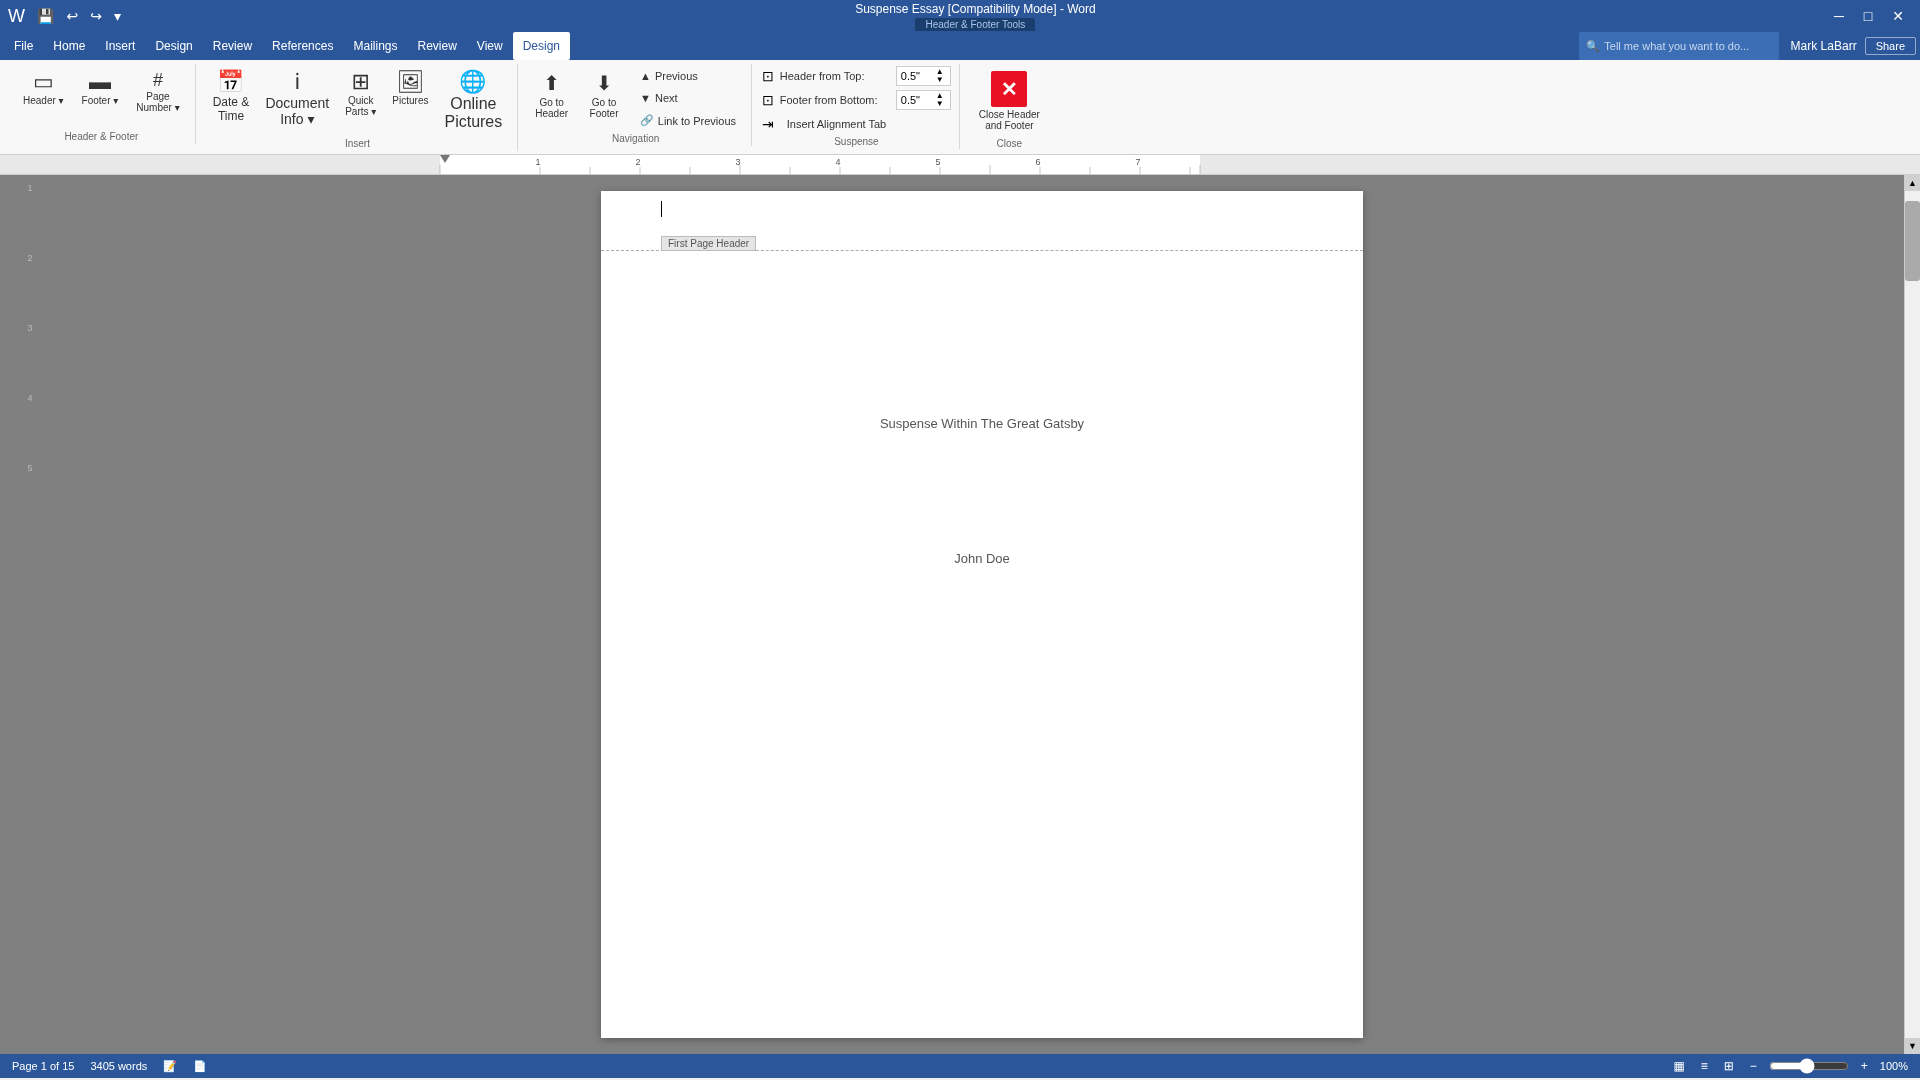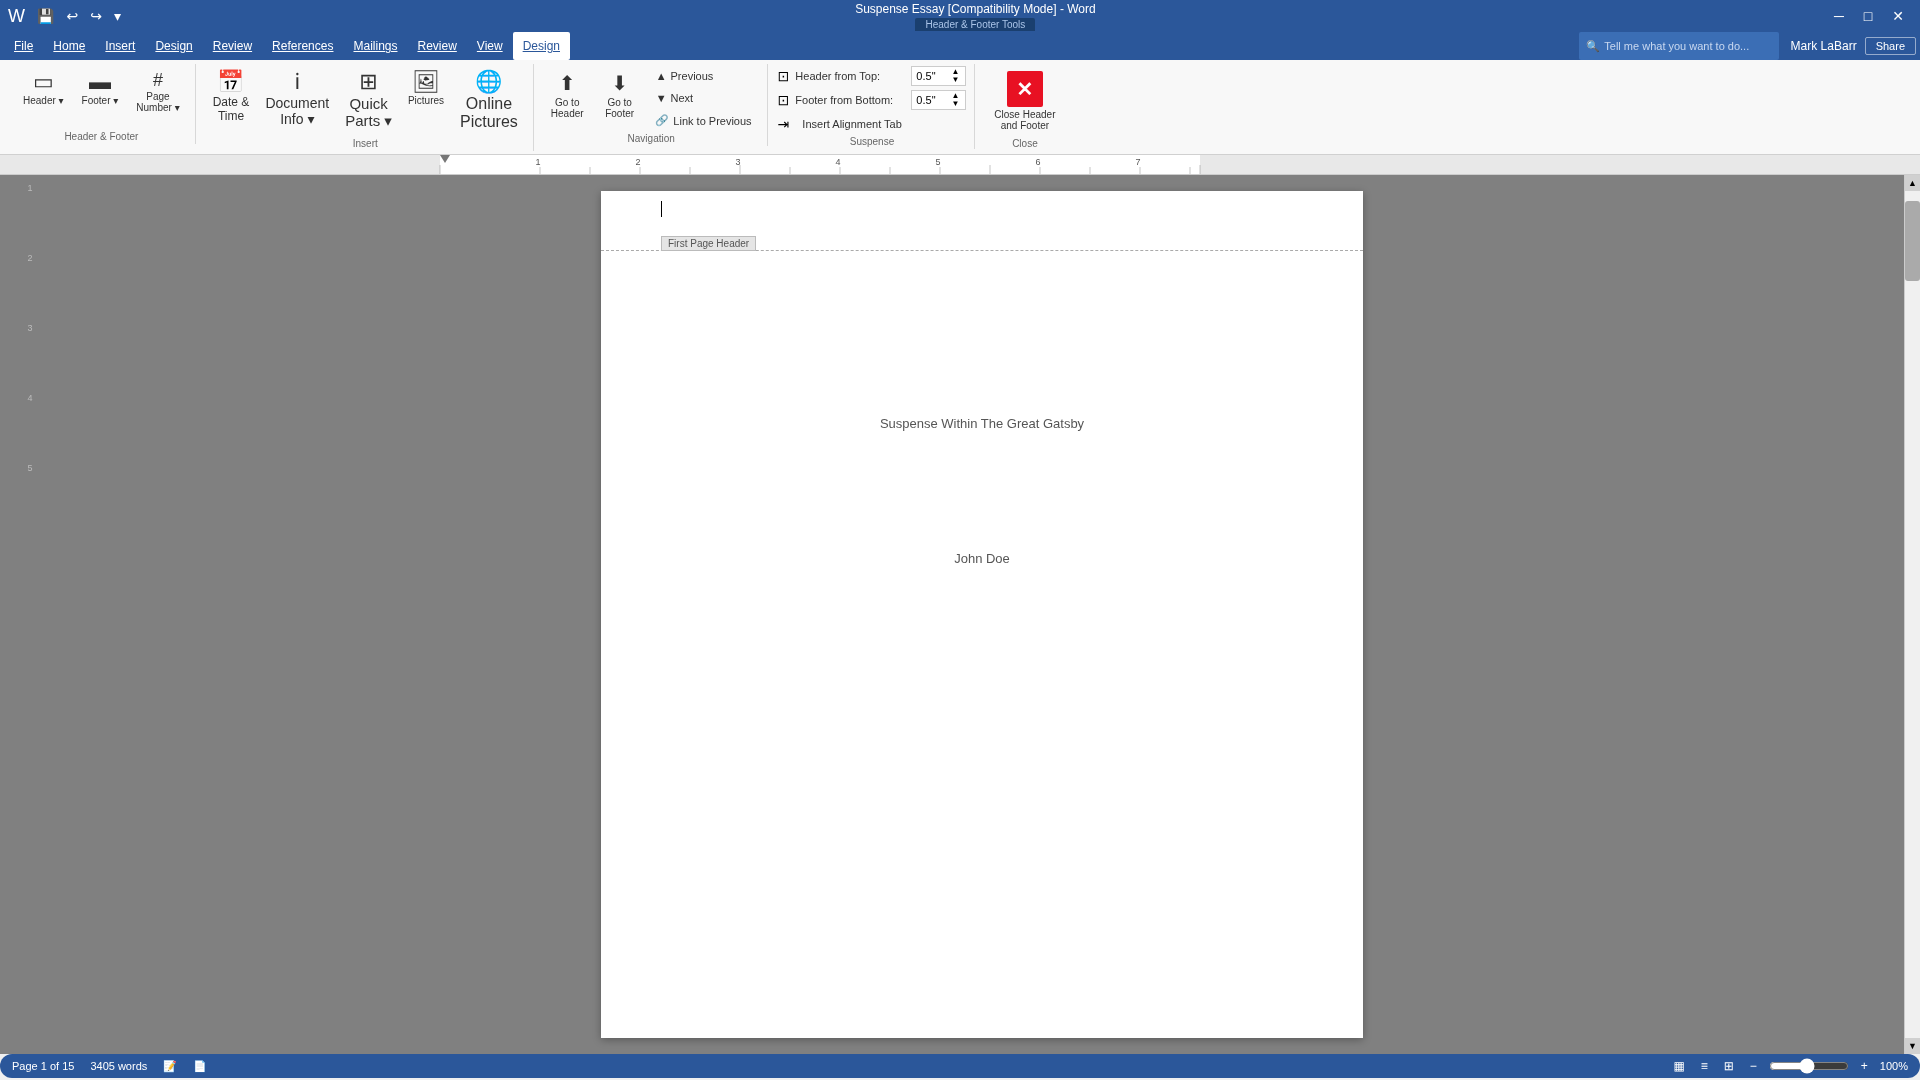--- a/index.html
+++ b/index.html
@@ -31,21 +31,20 @@
       padding: 0 4px;
     }
     .menu-item {
       color: white;
       padding: 0 10px;
       display: flex;
       align-items: center;
       font-size: 12px;
       cursor: pointer;
       border-radius: 2px;
-      text-decoration: underline;
     }
     .menu-item.active { background: white; color: #2b579a; }
     .search-box {
       margin-left: auto;
       display: flex;
       align-items: center;
       background: #3b6eb5;
       border-radius: 2px;
       padding: 2px 8px;
       gap: 4px;
@@ -301,21 +300,20 @@
     
     .status-bar {
       height: 24px;
       background: #2b579a;
       display: flex;
       align-items: center;
       padding: 0 12px;
       color: white;
       font-size: 11px;
       gap: 16px;
-      border-radius: 12px;
     }
     .status-right {
       margin-left: auto;
       display: flex;
       align-items: center;
       gap: 8px;
     }
     .view-btn { background: none; border: none; color: white; cursor: pointer; padding: 2px 4px; font-size: 12px; }
     .zoom-slider { width: 80px; accent-color: white; }
     .zoom-pct { color: white; font-size: 11px; }
@@ -410,21 +408,21 @@
       <button class="ribbon-btn-tall">
         <span class="ribbon-icon">📅</span>
         <span style="font-size:12px;">Date &amp;<br>Time</span>
       </button>
       <button class="ribbon-btn-tall">
         <span class="ribbon-icon">ℹ</span>
         <span style="font-size:14px;">Document<br>Info ▾</span>
       </button>
       <button class="ribbon-btn-tall">
         <span class="ribbon-icon">⊞</span>
-        <span style="font-size:15px;">Quick<br>Parts ▾</span>
+        <span style="font-size:10px;">Quick<br>Parts ▾</span>
       </button>
       <button class="ribbon-btn-tall">
         <span class="ribbon-icon">🖼</span>
         <span style="font-size:10px;">Pictures</span>
       </button>
       <button class="ribbon-btn-tall">
         <span class="ribbon-icon">🌐</span>
         <span style="font-size:16px;">Online<br>Pictures</span>
       </button>
     </div>

